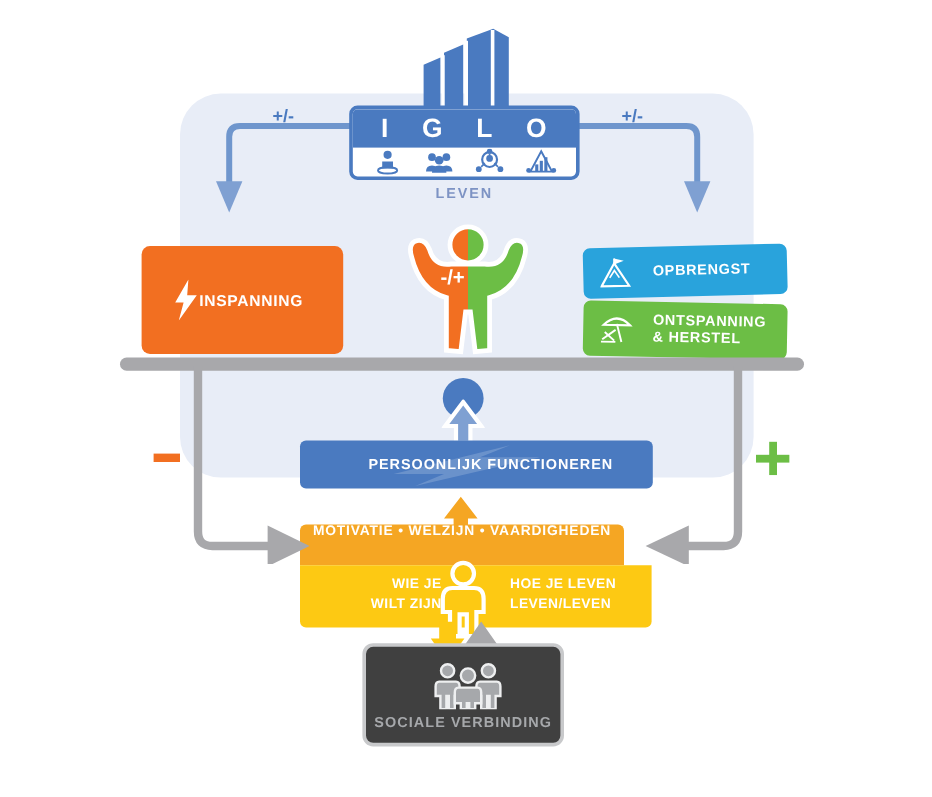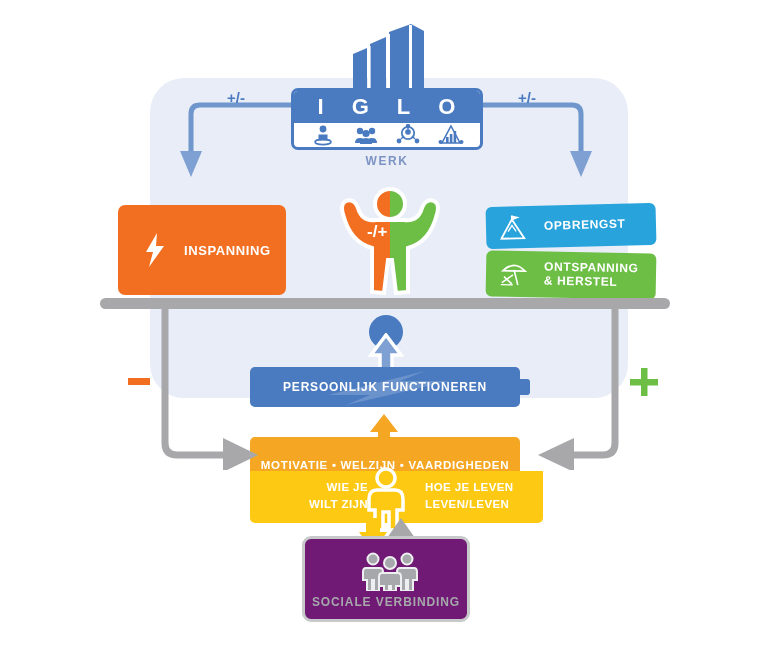--- a/index.html
+++ b/index.html
@@ -98,21 +98,20 @@
     box-sizing: border-box;
     padding-left: 26px;
     box-shadow: 4px 4px 0 rgba(255,255,255,0.0);
   }
   #inspanning-box .bolt { width: 22px; height: 34px; flex: 0 0 22px; }
   #inspanning-box .lbl {
     color: #ffffff;
     font-size: 13px;
     font-weight: bold;
     letter-spacing: 0.6px;
-    margin-left: 18px;
   }
 
   
   #opbrengst-box {
     left: 486px; top: 205px;
     width: 170px; height: 42px;
     background: #29a3dc;
     border-radius: 6px;
     transform: rotate(-1.4deg);
     display: flex;
@@ -172,20 +171,21 @@
   
   #pf-box {
     left: 250px; top: 367px;
     width: 270px; height: 40px;
     background: #4a7ac0;
     border-radius: 5px;
     display: flex;
     align-items: center;
     justify-content: center;
     overflow: visible;
+    padding-left: 24px;
   }
   #pf-nub {
     left: 520px; top: 379px;
     width: 10px; height: 16px;
     background: #4a7ac0;
     border-radius: 0 3px 3px 0;
   }
   #pf-box .lbl {
     color: #ffffff;
     font-size: 12px;
@@ -199,21 +199,21 @@
   
   #orange-up-arrow { left: 368px; top: 412px; width: 32px; height: 32px; }
 
   
   #motivatie-box {
     left: 250px; top: 437px;
     width: 270px; height: 34px;
     background: #f5a623;
     border-radius: 5px 5px 0 0;
     display: flex;
-    align-items: flex-end;
+    align-items: flex-start;
     justify-content: center;
   }
   #motivatie-box .lbl {
     color: #ffffff;
     font-size: 11.5px;
     font-weight: bold;
     letter-spacing: 0.7px;
   }
 
   
@@ -247,21 +247,21 @@
   
   #yellow-down-arrow { left: 358px; top: 518px; width: 30px; height: 34px; }
   #gray-up-arrow { left: 386px; top: 518px; width: 30px; height: 34px; }
 
   
   #social-box {
     left: 302px; top: 536px;
     width: 168px; height: 86px;
     border: 3px solid #c8c9cb;
     border-radius: 9px;
-    background: #701a75;
+    background: #404040;
     box-sizing: border-box;
   }
   #social-icon { position: absolute; left: 56px; top: 12px; width: 58px; height: 40px; }
   #social-label {
     position: absolute; left: 0; top: 56px; width: 162px;
     text-align: center;
     color: #a6a8ab;
     font-size: 12px;
     font-weight: bold;
     letter-spacing: 0.9px;
@@ -345,21 +345,21 @@
         <svg class="ic" viewBox="0 0 26 22">
           <polygon points="13,2 22,19 4,19" fill="none" stroke="#4a7ac0" stroke-width="1.6"></polygon>
           <rect x="8" y="13" width="2.6" height="6" fill="#4a7ac0"></rect>
           <rect x="11.8" y="10" width="2.6" height="9" fill="#4a7ac0"></rect>
           <rect x="15.6" y="7" width="2.6" height="12" fill="#4a7ac0"></rect>
           <circle cx="2.5" cy="18" r="2" fill="#4a7ac0"></circle>
           <circle cx="23.5" cy="18" r="2" fill="#4a7ac0"></circle>
         </svg>
       </div>
     </div>
-    <div id="werk-label">WERK</div>
+    <div id="werk-label">LEVEN</div>
   </div>
 
   <div class="abs" id="inspanning-box">
     <svg class="bolt" viewBox="0 0 22 34">
       <polygon points="13,0 2,19 9,19 5,34 20,13 12,13" fill="#ffffff"></polygon>
     </svg>
     <span class="lbl">INSPANNING</span>
   </div>
 
   <div class="abs" id="opbrengst-box">

